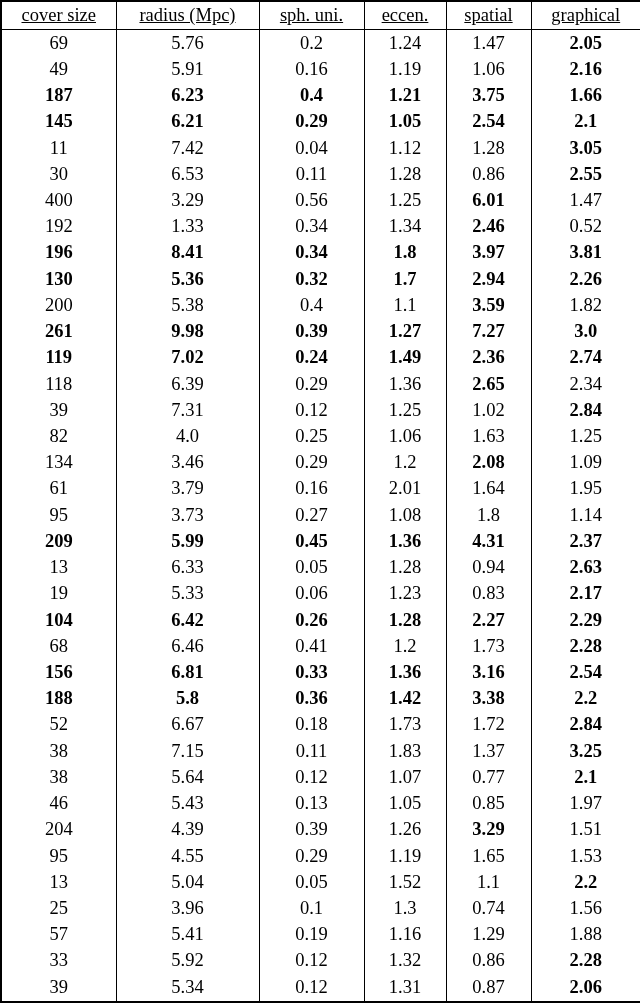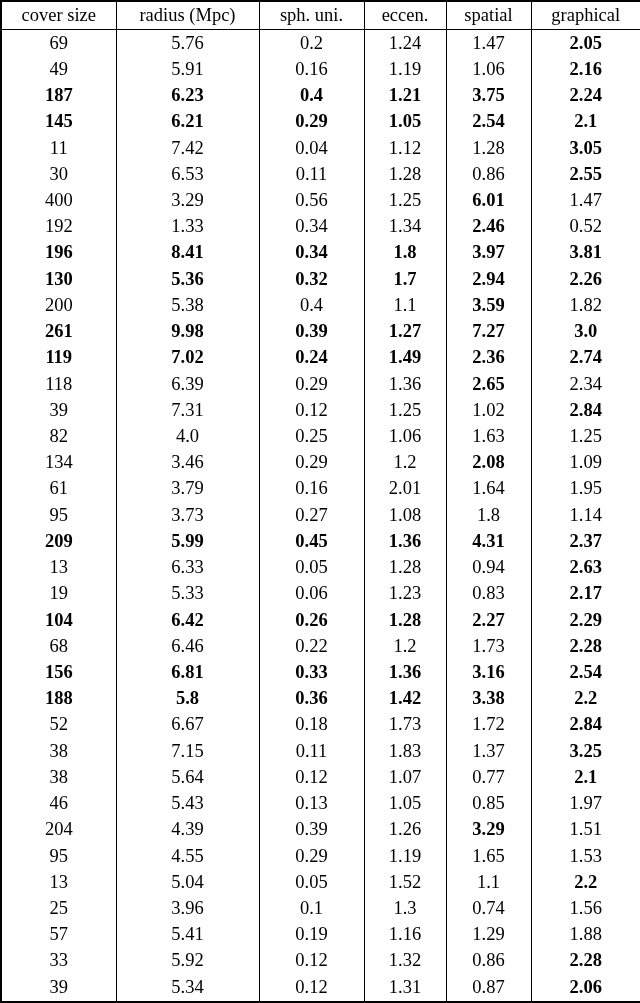--- a/index.html
+++ b/index.html
@@ -30,20 +30,21 @@
     text-align: center;
     vertical-align: middle;
     padding: 0;
     font-weight: normal;
     white-space: nowrap;
     overflow: hidden;
   }
   table.results thead th {
     border-bottom: 1.8px solid #000000;
     height: 27px;
+    text-decoration: underline;
   }
   table.results td.bold {
     font-weight: bold;
   }
 </style>
 </head>
 <body>
 
 <table class="results">
   <colgroup>
@@ -80,21 +81,21 @@
         <td>1.19</td>
         <td>1.06</td>
         <td class="bold">2.16</td>
       </tr>
       <tr>
         <td class="bold">187</td>
         <td class="bold">6.23</td>
         <td class="bold">0.4</td>
         <td class="bold">1.21</td>
         <td class="bold">3.75</td>
-        <td class="bold">2.24</td>
+        <td class="bold">1.66</td>
       </tr>
       <tr>
         <td class="bold">145</td>
         <td class="bold">6.21</td>
         <td class="bold">0.29</td>
         <td class="bold">1.05</td>
         <td class="bold">2.54</td>
         <td class="bold">2.1</td>
       </tr>
       <tr>
@@ -245,21 +246,21 @@
         <td class="bold">104</td>
         <td class="bold">6.42</td>
         <td class="bold">0.26</td>
         <td class="bold">1.28</td>
         <td class="bold">2.27</td>
         <td class="bold">2.29</td>
       </tr>
       <tr>
         <td>68</td>
         <td>6.46</td>
-        <td>0.22</td>
+        <td>0.41</td>
         <td>1.2</td>
         <td>1.73</td>
         <td class="bold">2.28</td>
       </tr>
       <tr>
         <td class="bold">156</td>
         <td class="bold">6.81</td>
         <td class="bold">0.33</td>
         <td class="bold">1.36</td>
         <td class="bold">3.16</td>

